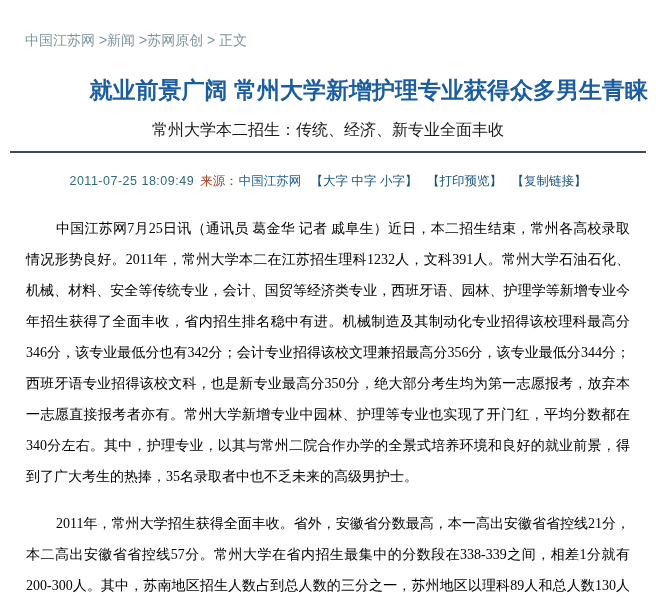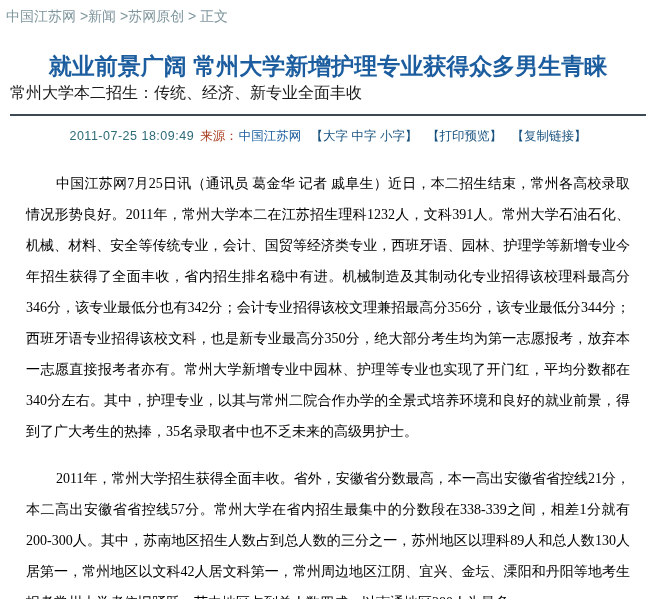--- a/index.html
+++ b/index.html
@@ -2,47 +2,48 @@
 <html><head>
 <meta charset="utf-8">
 <style>
   html, body { margin:0; padding:0; }
   body {
     width:656px; height:599px; overflow:hidden;
     background:#ffffff; color:#000;
     font-family:"Liberation Serif","DejaVu Serif",serif;
   }
   .breadcrumb {
-    padding:8px 0 0 6px;
+    padding:8px 0 0 25px;
     font-size:14px; line-height:16px;
     color:#7e959d;
     font-family:"Liberation Sans","DejaVu Sans",sans-serif;
+    margin-top:24px;
   }
   .breadcrumb span { text-decoration:none; color:#7e959d; cursor:pointer; }
   .breadcrumb .current { cursor:default; }
   .page-title {
     margin:26px 8px 0 8px;
-    text-align:center;
+    text-align:right;
     font-size:23px; font-weight:bold; line-height:32px;
     color:#1b5d9e;
     font-family:"Liberation Sans","DejaVu Sans",sans-serif;
   }
   .sub-title {
-    margin:0 10px 0 10px;
-    text-align:left;
+    margin:13px 10px 0 10px;
+    text-align:center;
     font-size:16px; line-height:21px;
     color:#1a1a1a;
   }
   .divider {
     margin:11px 10px 0 10px;
     height:0;
     border-top:2px solid #3c4a55;
   }
   .meta {
-    margin-top:12px;
+    margin-top:20px;
     text-align:center;
     font-size:12.5px; line-height:17px;
     font-family:"Liberation Sans","DejaVu Sans",sans-serif;
   }
   .meta > span { margin:0 3px; }
   .meta .timestamp { color:#2d6b78; letter-spacing:0.5px; }
   .meta .source-label { color:#a63c1e; margin-right:0; }
   .meta .source-name { color:#1b5d9e; cursor:pointer; margin-left:1px; }
   .meta .meta-link { color:#17517e; cursor:pointer; }
   .article {

